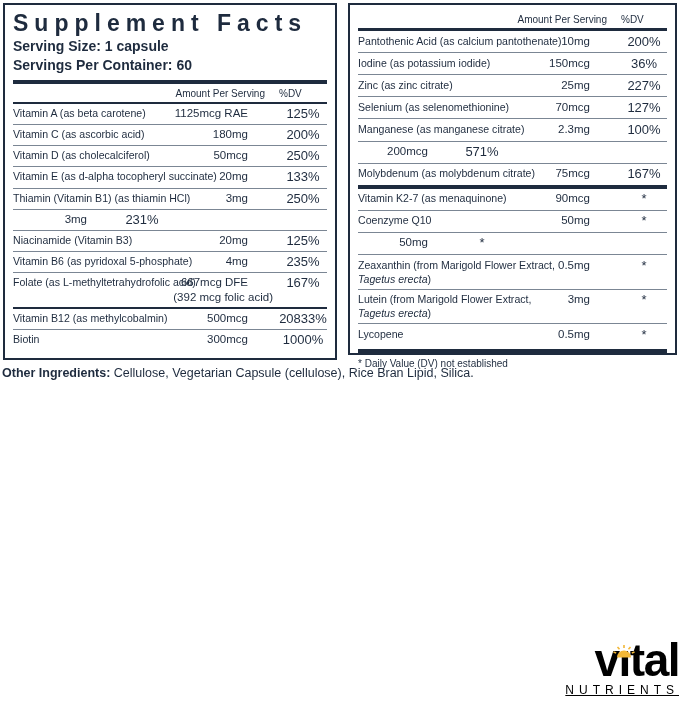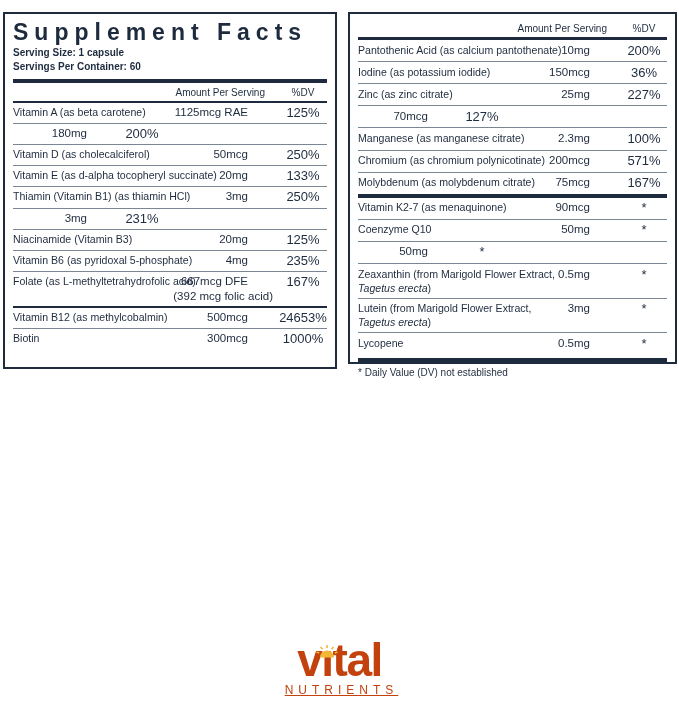--- a/index.html
+++ b/index.html
@@ -6,38 +6,38 @@
     --navy:#1e2b3e;
     --line:#7b8694;
     --gold:#f2b737;
   }
   html,body{margin:0;padding:0;background:#fff;}
   .label-root{
     position:relative;width:679px;height:707px;background:#fff;
     font-family:"Liberation Sans",sans-serif;color:var(--navy);
   }
   .panel{
-    position:absolute;top:12px;box-sizing:border-box;background:#fff;
+    position:absolute;top:3px;box-sizing:border-box;background:#fff;
     border:2px solid var(--navy);padding:5px 8px 3px 8px;
   }
   #left-panel{left:3px;width:334px;height:357px;}
   #right-panel{left:348px;width:329px;height:352px;}
 
   .sf-title{
     font-size:23px;font-weight:bold;letter-spacing:6px;line-height:1.08;
     white-space:nowrap;margin-top:1px;
   }
-  .serving{font-size:10px;font-weight:bold;line-height:1.26;margin-top:2px;}
+  .serving{font-size:14px;font-weight:bold;line-height:1.26;margin-top:2px;}
   .bar-thick{height:4px;background:var(--navy);margin-top:5px;}
   .hdr{
     display:flex;justify-content:flex-end;align-items:flex-end;
     font-size:10px;padding:4px 0 3px 0;
   }
   .hdr .amt-h{text-align:right;}
-  .hdr .dv-h{width:48px;text-align:center;margin-left:14px;}
+  .hdr .dv-h{width:48px;text-align:left;margin-left:14px;}
   #right-panel .hdr .dv-h{width:46px;}
   .hdr-line-medium{height:2px;background:var(--navy);}
   .hdr-line-thick{height:3px;background:var(--navy);}
 
   .rows{width:100%;}
   .row{padding:2px 0;}
   #right-panel .row{padding:2.5px 0;}
   .rows .row + .row{border-top:1px solid var(--line);}
   .rows .row.sep-medium{border-top:2px solid var(--navy);}
   .rows .row.sep-thick{border-top:4px solid var(--navy);}
@@ -55,21 +55,21 @@
     border-top:4px solid var(--navy);margin-top:4px;
     font-size:10px;padding:5px 0 3px 0;
   }
 
   .other-ing{
     position:absolute;left:2px;top:366px;font-size:12.5px;white-space:nowrap;color:var(--navy);
   }
   .other-ing .oi-label{font-weight:bold;}
 
   .logo{
-    position:absolute;left:0;right:0;top:636px;text-align:center;color:#c2410c;
+    position:absolute;left:0;right:0;top:636px;text-align:right;color:#000000;
   }
   .brand{
     font-size:46px;font-weight:bold;letter-spacing:-1.5px;line-height:1.05;
     display:inline-block;
   }
   .i-wrap{position:relative;display:inline-block;}
   .sun{
     position:absolute;left:50%;transform:translateX(-50%);bottom:0.58em;
     color:var(--gold);
   }
@@ -99,20 +99,23 @@
           <div class="rmain">
             <div class="rname">
               <span class="rline"><span>Vitamin A (as beta carotene)</span></span>
             </div>
             <div class="ramt">1125mcg RAE</div>
             <div class="rdv">125%</div>
           </div>
         </div>
         <div class="row">
           <div class="rmain">
+            <div class="rname">
+              <span class="rline"><span>Vitamin C (as ascorbic acid)</span></span>
+            </div>
             <div class="ramt">180mg</div>
             <div class="rdv">200%</div>
           </div>
         </div>
         <div class="row">
           <div class="rmain">
             <div class="rname">
               <span class="rline"><span>Vitamin D (as cholecalciferol)</span></span>
             </div>
             <div class="ramt">50mcg</div>
@@ -170,21 +173,21 @@
             <div class="rdv">167%</div>
           </div>
           <div class="amt2">(392 mcg folic acid)</div>
         </div>
         <div class="row sep-medium">
           <div class="rmain">
             <div class="rname">
               <span class="rline"><span>Vitamin B12 (as methylcobalmin)</span></span>
             </div>
             <div class="ramt">500mcg</div>
-            <div class="rdv">24653%</div>
+            <div class="rdv">20833%</div>
           </div>
         </div>
         <div class="row">
           <div class="rmain">
             <div class="rname">
               <span class="rline"><span>Biotin</span></span>
             </div>
             <div class="ramt">300mcg</div>
             <div class="rdv">1000%</div>
           </div>
@@ -221,38 +224,38 @@
           <div class="rmain">
             <div class="rname">
               <span class="rline"><span>Zinc (as zinc citrate)</span></span>
             </div>
             <div class="ramt">25mg</div>
             <div class="rdv">227%</div>
           </div>
         </div>
         <div class="row">
           <div class="rmain">
+            <div class="rname">
+              <span class="rline"><span>Selenium (as selenomethionine)</span></span>
+            </div>
             <div class="ramt">70mcg</div>
             <div class="rdv">127%</div>
           </div>
         </div>
         <div class="row">
           <div class="rmain">
             <div class="rname">
               <span class="rline"><span>Manganese (as manganese citrate)</span></span>
             </div>
             <div class="ramt">2.3mg</div>
             <div class="rdv">100%</div>
           </div>
         </div>
         <div class="row">
           <div class="rmain">
-            <div class="rname">
-              <span class="rline"><span>Chromium (as chromium polynicotinate)</span></span>
-            </div>
             <div class="ramt">200mcg</div>
             <div class="rdv">571%</div>
           </div>
         </div>
         <div class="row">
           <div class="rmain">
             <div class="rname">
               <span class="rline"><span>Molybdenum (as molybdenum citrate)</span></span>
             </div>
             <div class="ramt">75mcg</div>
@@ -309,20 +312,23 @@
               <span class="rline"><span>Lycopene</span></span>
             </div>
             <div class="ramt">0.5mg</div>
             <div class="rdv">*</div>
           </div>
         </div>
       </div>
     <div class="footnote">* Daily Value (DV) not established</div>
   </div>
 
+  <div class="other-ing">
+    <span class="oi-label">Other Ingredients:</span><span> Cellulose, Vegetarian Capsule (cellulose), Rice Bran Lipid, Silica.</span>
+  </div>
 
   <div class="logo">
     <div class="brand">
       <span>v</span><span class="i-wrap"><span>ı</span><svg class="sun" width="22" height="13" viewBox="0 0 22 13" aria-hidden="true">
             <path d="M4 12.5 a7 7 0 0 1 14 0 z" fill="currentColor"></path>
             <line x1="11" y1="0" x2="11" y2="3" stroke="currentColor" stroke-width="1.6"></line>
             <line x1="4.5" y1="2" x2="6.5" y2="4.2" stroke="currentColor" stroke-width="1.6"></line>
             <line x1="17.5" y1="2" x2="15.5" y2="4.2" stroke="currentColor" stroke-width="1.6"></line>
             <line x1="0.5" y1="7" x2="3.2" y2="8" stroke="currentColor" stroke-width="1.6"></line>
             <line x1="21.5" y1="7" x2="18.8" y2="8" stroke="currentColor" stroke-width="1.6"></line>

